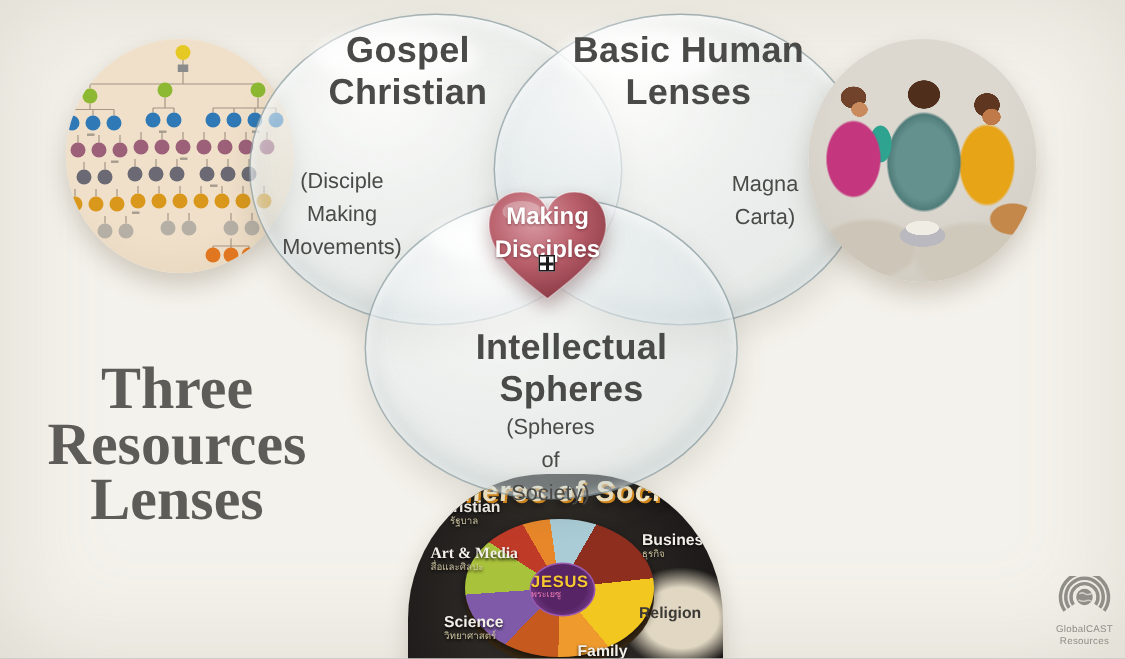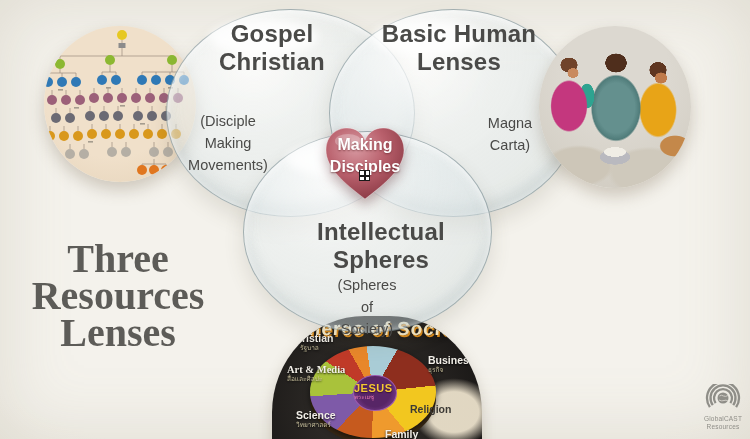--- a/index.html
+++ b/index.html
@@ -209,21 +209,21 @@
       <span>Science</span>
       <span class="thai">วิทยาศาสตร์</span>
     </div>
     <div class="plabel" style="left:94px;top:113px;padding-left:19px;">
       <span>Family</span>
     </div>
     <div class="plabel" style="left:156px;top:39px;">
       <span>Business</span>
       <span class="thai">ธุรกิจ</span>
     </div>
-    <div class="plabel dark" style="left:138px;top:88px;">
+    <div class="plabel dark" style="left:154px;top:88px;">
       <span>Religion</span>
     </div>
   </div>
 
   <div class="glass" style="left:166px;top:9px;width:247px;height:206px;"></div>
   <div class="glass" style="left:329px;top:9px;width:247px;height:206px;"></div>
   <div class="glass" style="left:243px;top:131px;width:247px;height:200px;"></div>
 
   <div class="photo-right"></div>
 

